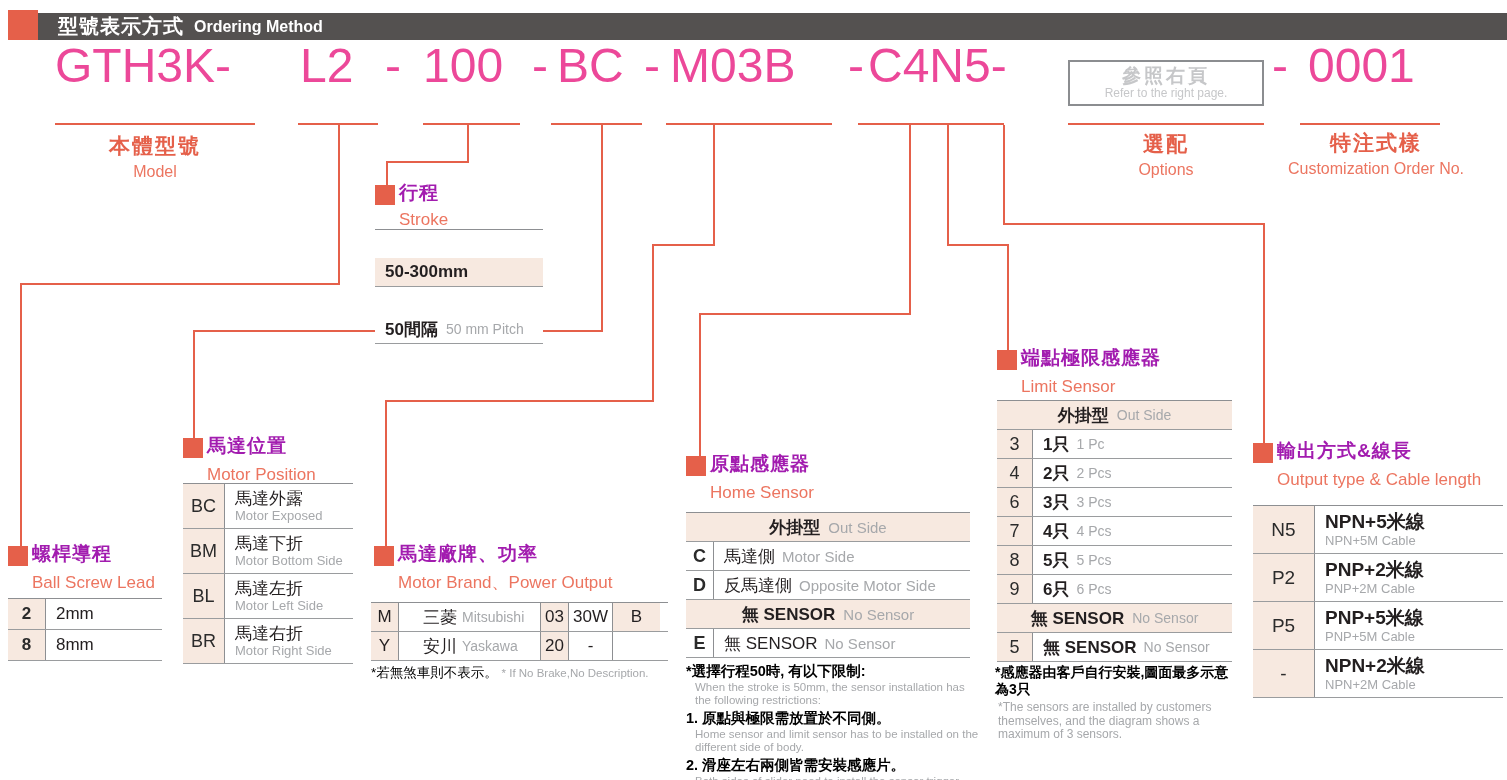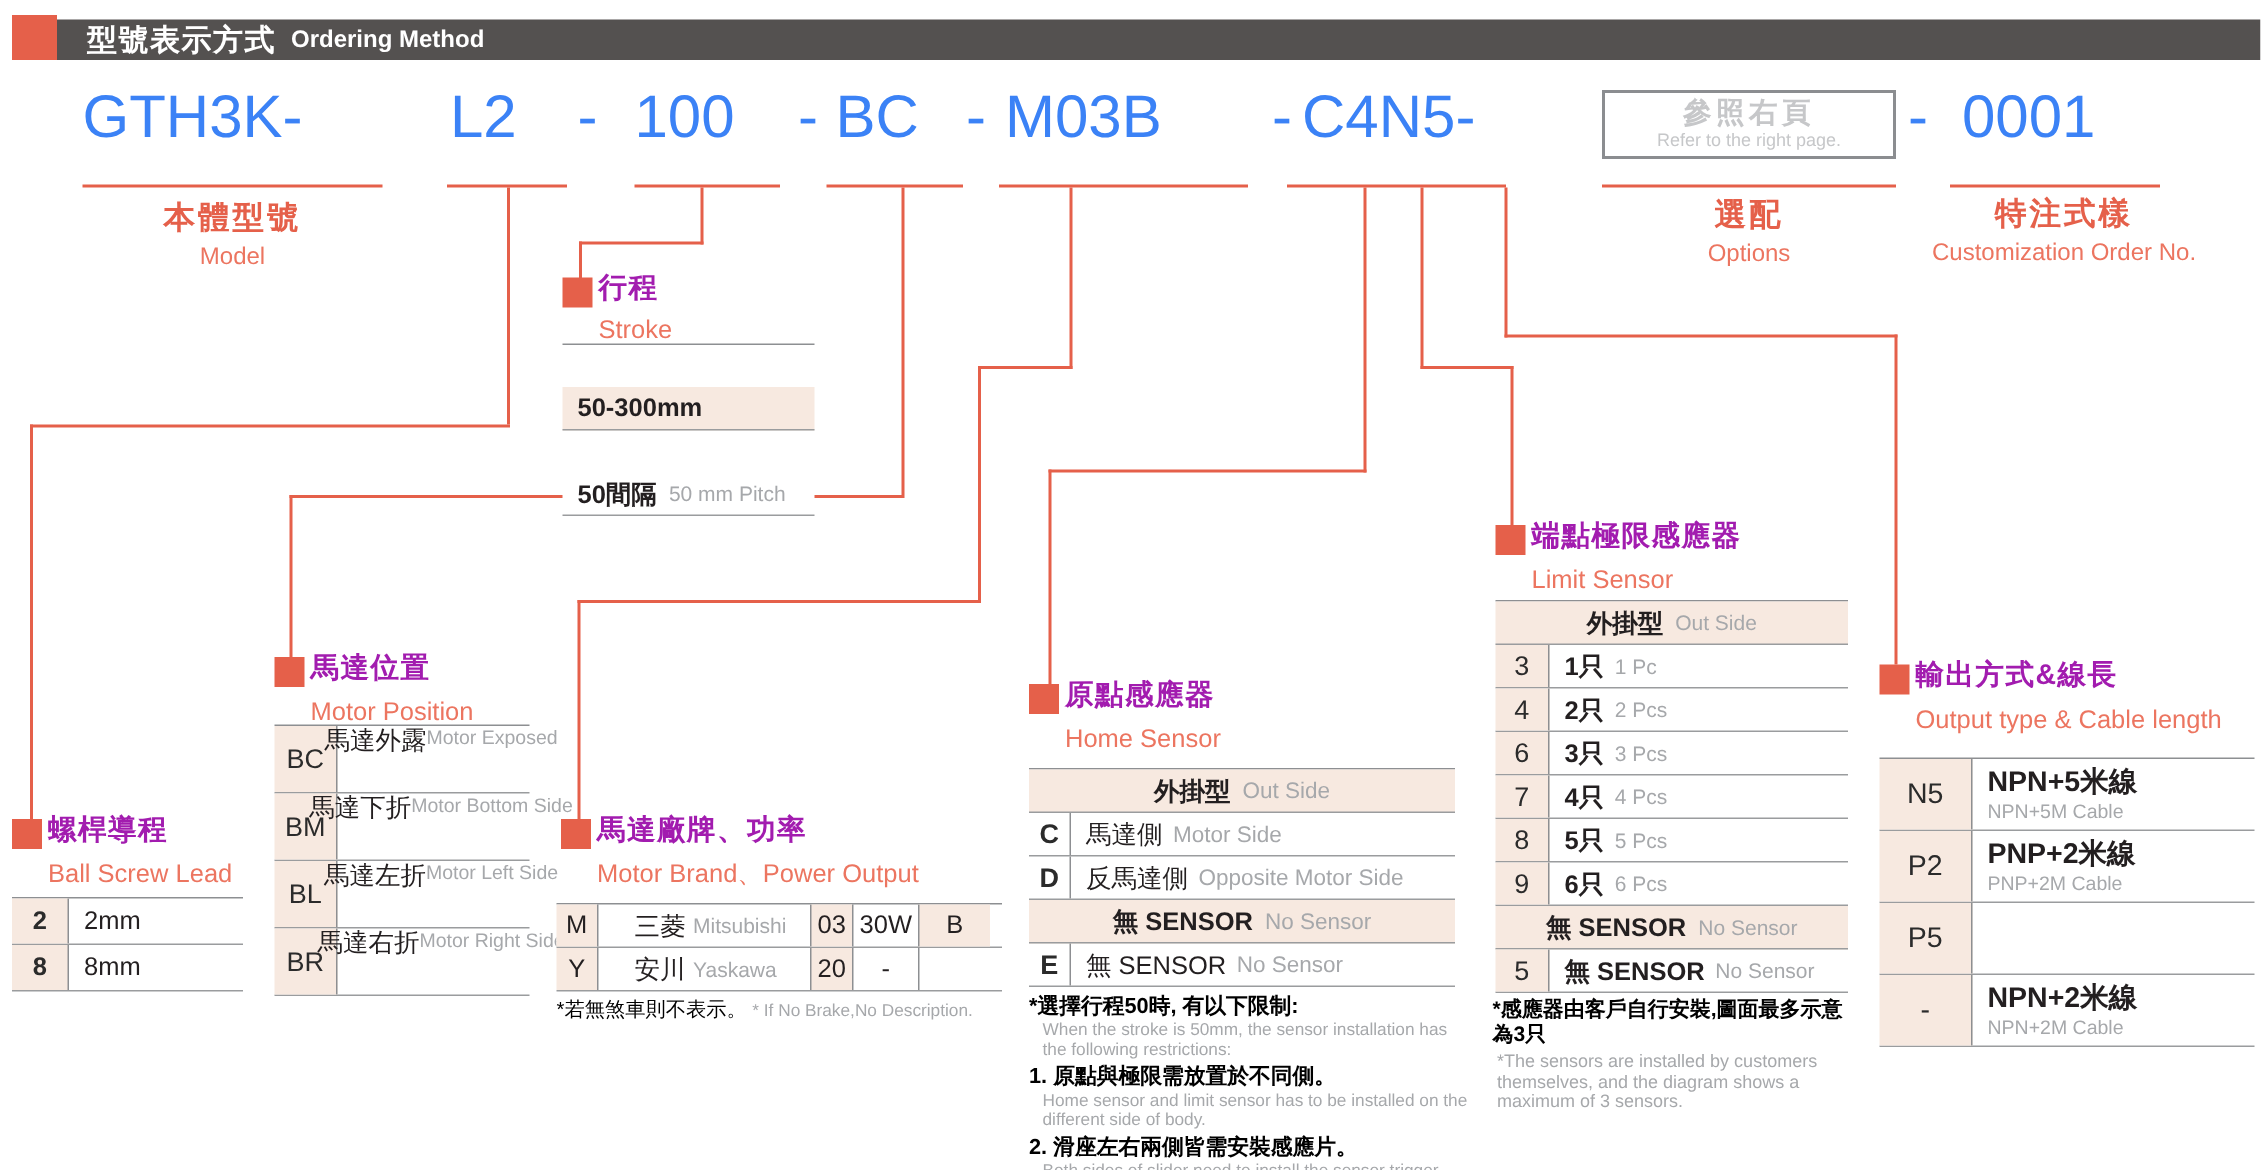--- a/index.html
+++ b/index.html
@@ -8,21 +8,21 @@
     font-family:"Liberation Sans", sans-serif;
     -webkit-font-smoothing:antialiased;
   }
   .abs{position:absolute;}
   
   .hdr-square{left:8px;top:10px;width:30px;height:30px;background:#e5604a;}
   .hdr-bar{left:38px;top:13px;width:1469px;height:27px;background:#545150;display:flex;align-items:center;gap:10px;padding-left:20px;box-sizing:border-box;}
   .hdr-zh{color:#ffffff;font-size:20px;font-weight:bold;letter-spacing:1px;}
   .hdr-en{color:#ffffff;font-size:16px;font-weight:bold;}
   
-  .seg{position:absolute;top:52px;font-size:40px;line-height:52px;color:#3b82f6;letter-spacing:0px;white-space:nowrap;}
+  .seg{position:absolute;top:40px;font-size:48px;line-height:52px;color:#ec4899;letter-spacing:0px;white-space:nowrap;}
   .sg0{left:55px;} .sg1{left:300px;} .sg2{left:385px;} .sg3{left:423px;} .sg4{left:532px;}
   .sg5{left:557px;} .sg6{left:644px;} .sg7{left:670px;} .sg8{left:848px;} .sg9{left:868px;}
   .sg10{left:1272px;} .sg11{left:1308px;}
   .ref-box{left:1068px;top:60px;width:196px;height:46px;border:2px solid #8b8d90;box-sizing:border-box;
     display:flex;flex-direction:column;align-items:center;justify-content:center;background:#fff;}
   .ref-zh{color:#c6c7c9;font-size:19px;font-weight:bold;letter-spacing:3px;line-height:20px;}
   .ref-en{color:#c6c7c9;font-size:12px;line-height:14px;}
   
   .rl{position:absolute;background:#e5604a;}
   
@@ -43,21 +43,21 @@
   .en-t{color:#a6a8ab;font-size:14px;}
   .hrow{display:flex;align-items:center;justify-content:center;gap:8px;}
   .hrow.beige{background:#f7e9e0;}
   .hrow .zh-t{font-weight:bold;}
   .beige-code .code{background:#f7e9e0;}
   
   .tbl-ball{left:8px;top:598px;width:154px;}
   .tbl-ball .trow{height:31px;} .tbl-ball .code{width:38px;font-weight:bold;font-size:17px;}
   .tbl-pos{left:183px;top:483px;width:170px;}
   .tbl-pos .trow{height:45px;} .tbl-pos .code{width:42px;font-size:18px;}
-  .tbl-pos .val{align-items:flex-start;justify-content:center;gap:0;}
+  .tbl-pos .val{flex-direction:column;align-items:flex-start;justify-content:center;gap:0;}
   .tbl-pos .zh-t{font-size:17px;line-height:19px;} .tbl-pos .en-t{font-size:13px;line-height:15px;}
   .tbl-stroke{left:375px;top:229px;width:168px;}
   .tbl-stroke .trow{height:29px;justify-content:flex-start;padding-left:10px;margin-top:28px;}
   .tbl-stroke .zh-t{font-weight:bold;}
   .tbl-brand{left:371px;top:602px;width:297px;}
   .tbl-brand .trow{height:29px;}
   .cell{display:flex;align-items:center;justify-content:center;gap:5px;border-left:1px solid #8d8f92;box-sizing:border-box;white-space:nowrap;overflow:hidden;}
   .cell:first-child{border-left:none;}
   .cell.beige{background:#f7e9e0;}
   .cell.c0{width:27px;} .cell.c1{width:142px;justify-content:flex-start;padding-left:24px;}
@@ -383,20 +383,24 @@
     </div>
     <div class="trow">
       <div class="code">P2</div>
       <div class="val">
         <span class="zh-t">PNP+2米線</span>
         <span class="en-t">PNP+2M Cable</span>
       </div>
     </div>
     <div class="trow">
       <div class="code">P5</div>
+      <div class="val">
+        <span class="zh-t">PNP+5米線</span>
+        <span class="en-t">PNP+5M Cable</span>
+      </div>
     </div>
     <div class="trow">
       <div class="code">-</div>
       <div class="val">
         <span class="zh-t">NPN+2米線</span>
         <span class="en-t">NPN+2M Cable</span>
       </div>
     </div>
   </div>
 

